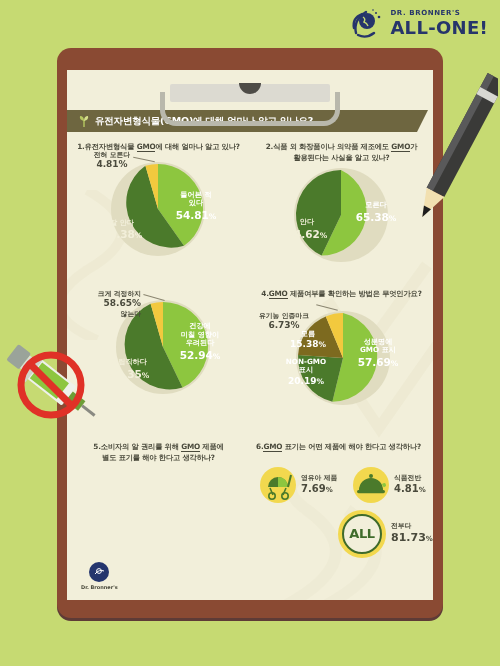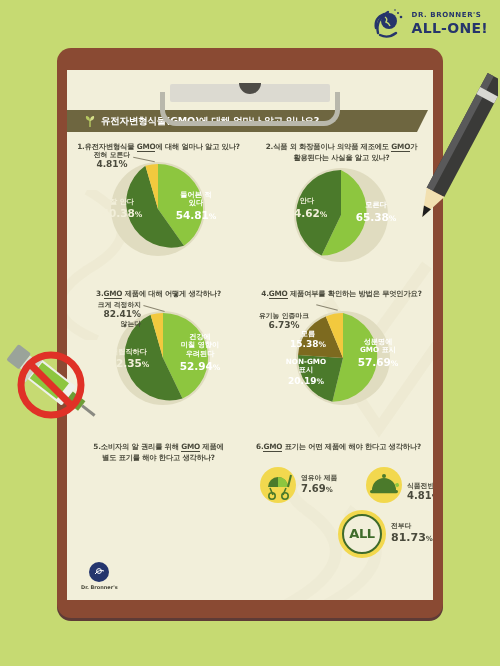--- a/index.html
+++ b/index.html
@@ -7,21 +7,21 @@
     width:500px;height:666px;overflow:hidden;
     background:#c6da72;
     font-family:"DejaVu Sans","Liberation Sans",sans-serif;
     position:relative;
   }
   
   .brand{position:absolute;top:6px;right:12px;display:flex;align-items:center;gap:6px;}
   .brand .globe{width:34px;height:34px;position:relative;}
   .brand .txt{display:flex;flex-direction:column;align-items:flex-start;line-height:1;}
   .brand .txt .t1{font-size:7px;font-weight:bold;color:#26356b;letter-spacing:.6px;}
-  .brand .txt .t2{font-size:14px;font-weight:bold;color:#26356b;letter-spacing:.3px;margin-top:2px;}
+  .brand .txt .t2{font-size:18px;font-weight:bold;color:#26356b;letter-spacing:.3px;margin-top:2px;}
 
   
   .board{
     position:absolute;left:57px;top:48px;width:386px;height:570px;
     background:#8a4a33;border-radius:14px;
     box-shadow:0 3px 0 #5e3b36;
   }
   .board-inner{
     position:absolute;left:10px;top:22px;width:366px;height:530px;
     background:#f2efda;overflow:hidden;
@@ -50,21 +50,21 @@
   
   .syringe{position:absolute;left:-4px;top:330px;width:110px;height:105px;}
 
   
   .wm{position:absolute;opacity:.35;pointer-events:none;}
 
   
   .title-banner{
     position:absolute;left:0px;top:40px;width:350px;height:22px;
     background:#6e6640;
-    display:flex;align-items:center;gap:6px;padding-left:18px;
+    display:flex;align-items:center;gap:6px;padding-left:12px;
     box-sizing:border-box;
   }
   .title-banner::after{
     content:"";position:absolute;right:-11px;top:0;
     border-top:22px solid #6e6640;border-right:11px solid transparent;
   }
   .title-banner .tt{color:#fff;font-size:9.5px;font-weight:bold;letter-spacing:-.2px;}
 
   
   .grid{position:absolute;left:0;top:72px;width:366px;}
@@ -73,21 +73,21 @@
     font-size:7.3px;color:#4a4a3c;font-weight:bold;text-align:center;
     line-height:1.45;padding:0 8px;letter-spacing:-.2px;
   }
   .q-title .u{border-bottom:1px solid #4a4a3c;}
   .chartwrap{position:relative;width:183px;height:110px;}
 
   .plabel{position:absolute;text-align:center;color:#fff;font-weight:bold;line-height:1.2;}
   .plabel .nm{font-size:7.2px;display:block;}
   .plabel .pc{font-size:10.5px;display:block;margin-top:1px;}
   .plabel .pc .sm{font-size:7.5px;}
-  .plabel.dark{color:#f2efda;}
+  .plabel.dark{color:#f2efda;margin-top:21px;}
 
   .outlabel{position:absolute;text-align:center;color:#4a4a3c;font-weight:bold;line-height:1.25;}
   .outlabel .nm{font-size:6.8px;display:block;}
   .outlabel .pc{font-size:9px;display:block;}
   .leader{position:absolute;background:#8a8570;height:1px;}
 
   
   .c5circle{
     position:absolute;border-radius:50%;background:#3f6b2b;
     display:flex;flex-direction:column;align-items:center;justify-content:center;
@@ -227,44 +227,41 @@
             <span class="pc"><span>65.38</span><span class="sm">%</span></span>
           </div>
           <div class="plabel dark" style="left:31px;top:34px;width:52px;">
             <span class="nm">안다</span>
             <span class="pc"><span>34.62</span><span class="sm">%</span></span>
           </div>
         </div>
       </div>
 
       <div class="qcell" style="left:0;top:147px;">
-        <div class="q-title">
-          <span>3.</span><span class="u">GMO</span><span> 제품에 대해 어떻게 생각하나?</span>
-        </div>
         <div class="chartwrap">
           <svg width="183" height="108" viewBox="0 0 183 108">
             <g transform="translate(96,58)">
               <circle r="47" fill="#e0dcc0"></circle>
               <path d="M0,0 L0,-45 A45,45 0 0,1 19.5,40.6 Z" fill="#8dc63f"></path>
               <path d="M0,0 L19.5,40.6 A45,45 0 0,1 -12.4,-43.3 Z" fill="#4b7a2b"></path>
               <path d="M0,0 L-12.4,-43.3 A45,45 0 0,1 0,-45 Z" fill="#f2c93e"></path>
             </g>
           </svg>
           <div class="plabel" style="left:100px;top:33px;width:66px;">
             <span class="nm">건강에</span>
             <span class="nm">미칠 영향이</span>
             <span class="nm">우려된다</span>
             <span class="pc"><span>52.94</span><span class="sm">%</span></span>
           </div>
           <div class="plabel dark" style="left:32px;top:48px;width:60px;">
             <span class="nm">꺼림직하다</span>
             <span class="pc"><span>42.35</span><span class="sm">%</span></span>
           </div>
           <div class="outlabel" style="left:-6px;top:1px;width:80px;text-align:right;">
-            <span class="nm"><span>크게 걱정하지</span> <span class="pc" style="display:inline;">82.41%</span></span>
+            <span class="nm"><span>크게 걱정하지</span> <span class="pc" style="display:inline;">58.65%</span></span>
             <span class="nm">않는다</span>
           </div>
           <div class="leader" style="left:76px;top:8px;width:22px;transform:rotate(16deg);"></div>
         </div>
       </div>
 
       <div class="qcell" style="left:183px;top:147px;">
         <div class="q-title">
           <span>4.</span><span class="u">GMO</span><span> 제품여부를 확인하는 방법은 무엇인가요?</span>
         </div>
@@ -323,21 +320,21 @@
                 <circle cx="12" cy="29" r="3.2" fill="none" stroke="#4b7a2b" stroke-width="1.6"></circle>
                 <circle cx="25" cy="29" r="3.2" fill="none" stroke="#4b7a2b" stroke-width="1.6"></circle>
               </svg>
             </span>
             <span class="icon-txt">
               <span class="nm">영유아 제품</span>
               <span class="pc"><span>7.69</span><span class="sm">%</span></span>
             </span>
           </div>
 
-          <div class="icon-item" style="left:116px;top:14px;align-items:flex-end;">
+          <div class="icon-item" style="left:103px;top:14px;">
             <span class="icon-circ">
               <svg width="36" height="36" viewBox="0 0 36 36">
                 <path d="M6 23 a12 12 0 0 1 24 0 Z" fill="#4b7a2b"></path>
                 <rect x="4" y="23" width="28" height="3.2" rx="1.6" fill="#4b7a2b"></rect>
                 <circle cx="18" cy="9" r="2" fill="#4b7a2b"></circle>
                 <path d="M29 17 q4 -3 4 2 q-3 3 -4 -2" fill="#8dc63f"></path>
               </svg>
             </span>
             <span class="icon-txt">
               <span class="nm">식품전반</span>

